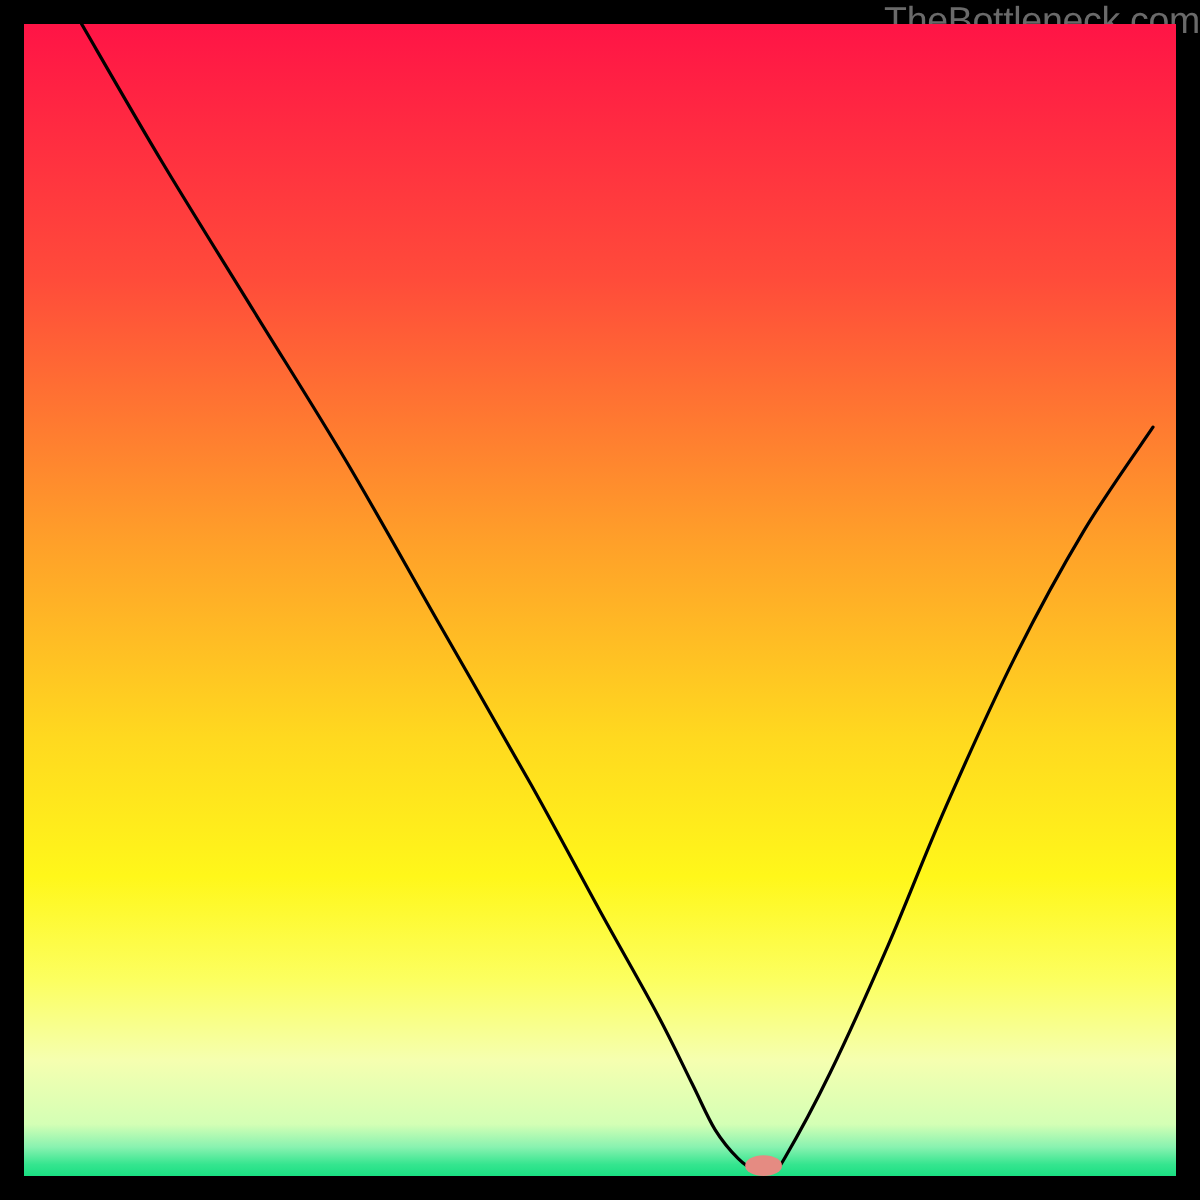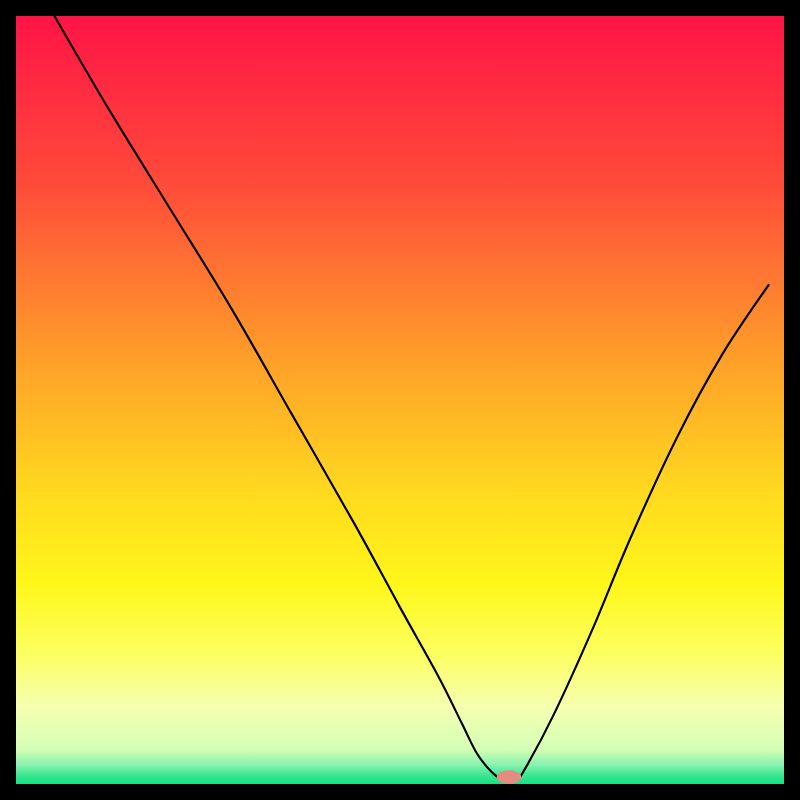--- a/index.html
+++ b/index.html
@@ -34,20 +34,21 @@
     letter-spacing: -0.2px;
   }
   svg {
     display: block;
   }
 </style>
 </head>
 <body>
 
 <div class="chart-container">
+  <div class="watermark">TheBottleneck.com</div>
   <svg class="plot-area" viewBox="0 0 100 100" preserveAspectRatio="none">
     <defs>
       <linearGradient id="bg-grad" x1="0" y1="0" x2="0" y2="1">
           <stop offset="0%" stop-color="#ff1446"></stop>
           <stop offset="22%" stop-color="#ff4b3a"></stop>
           <stop offset="45%" stop-color="#ffa029"></stop>
           <stop offset="62%" stop-color="#ffd91f"></stop>
           <stop offset="74%" stop-color="#fff71a"></stop>
           <stop offset="83%" stop-color="#fcff60"></stop>
           <stop offset="90%" stop-color="#f5ffb0"></stop>

